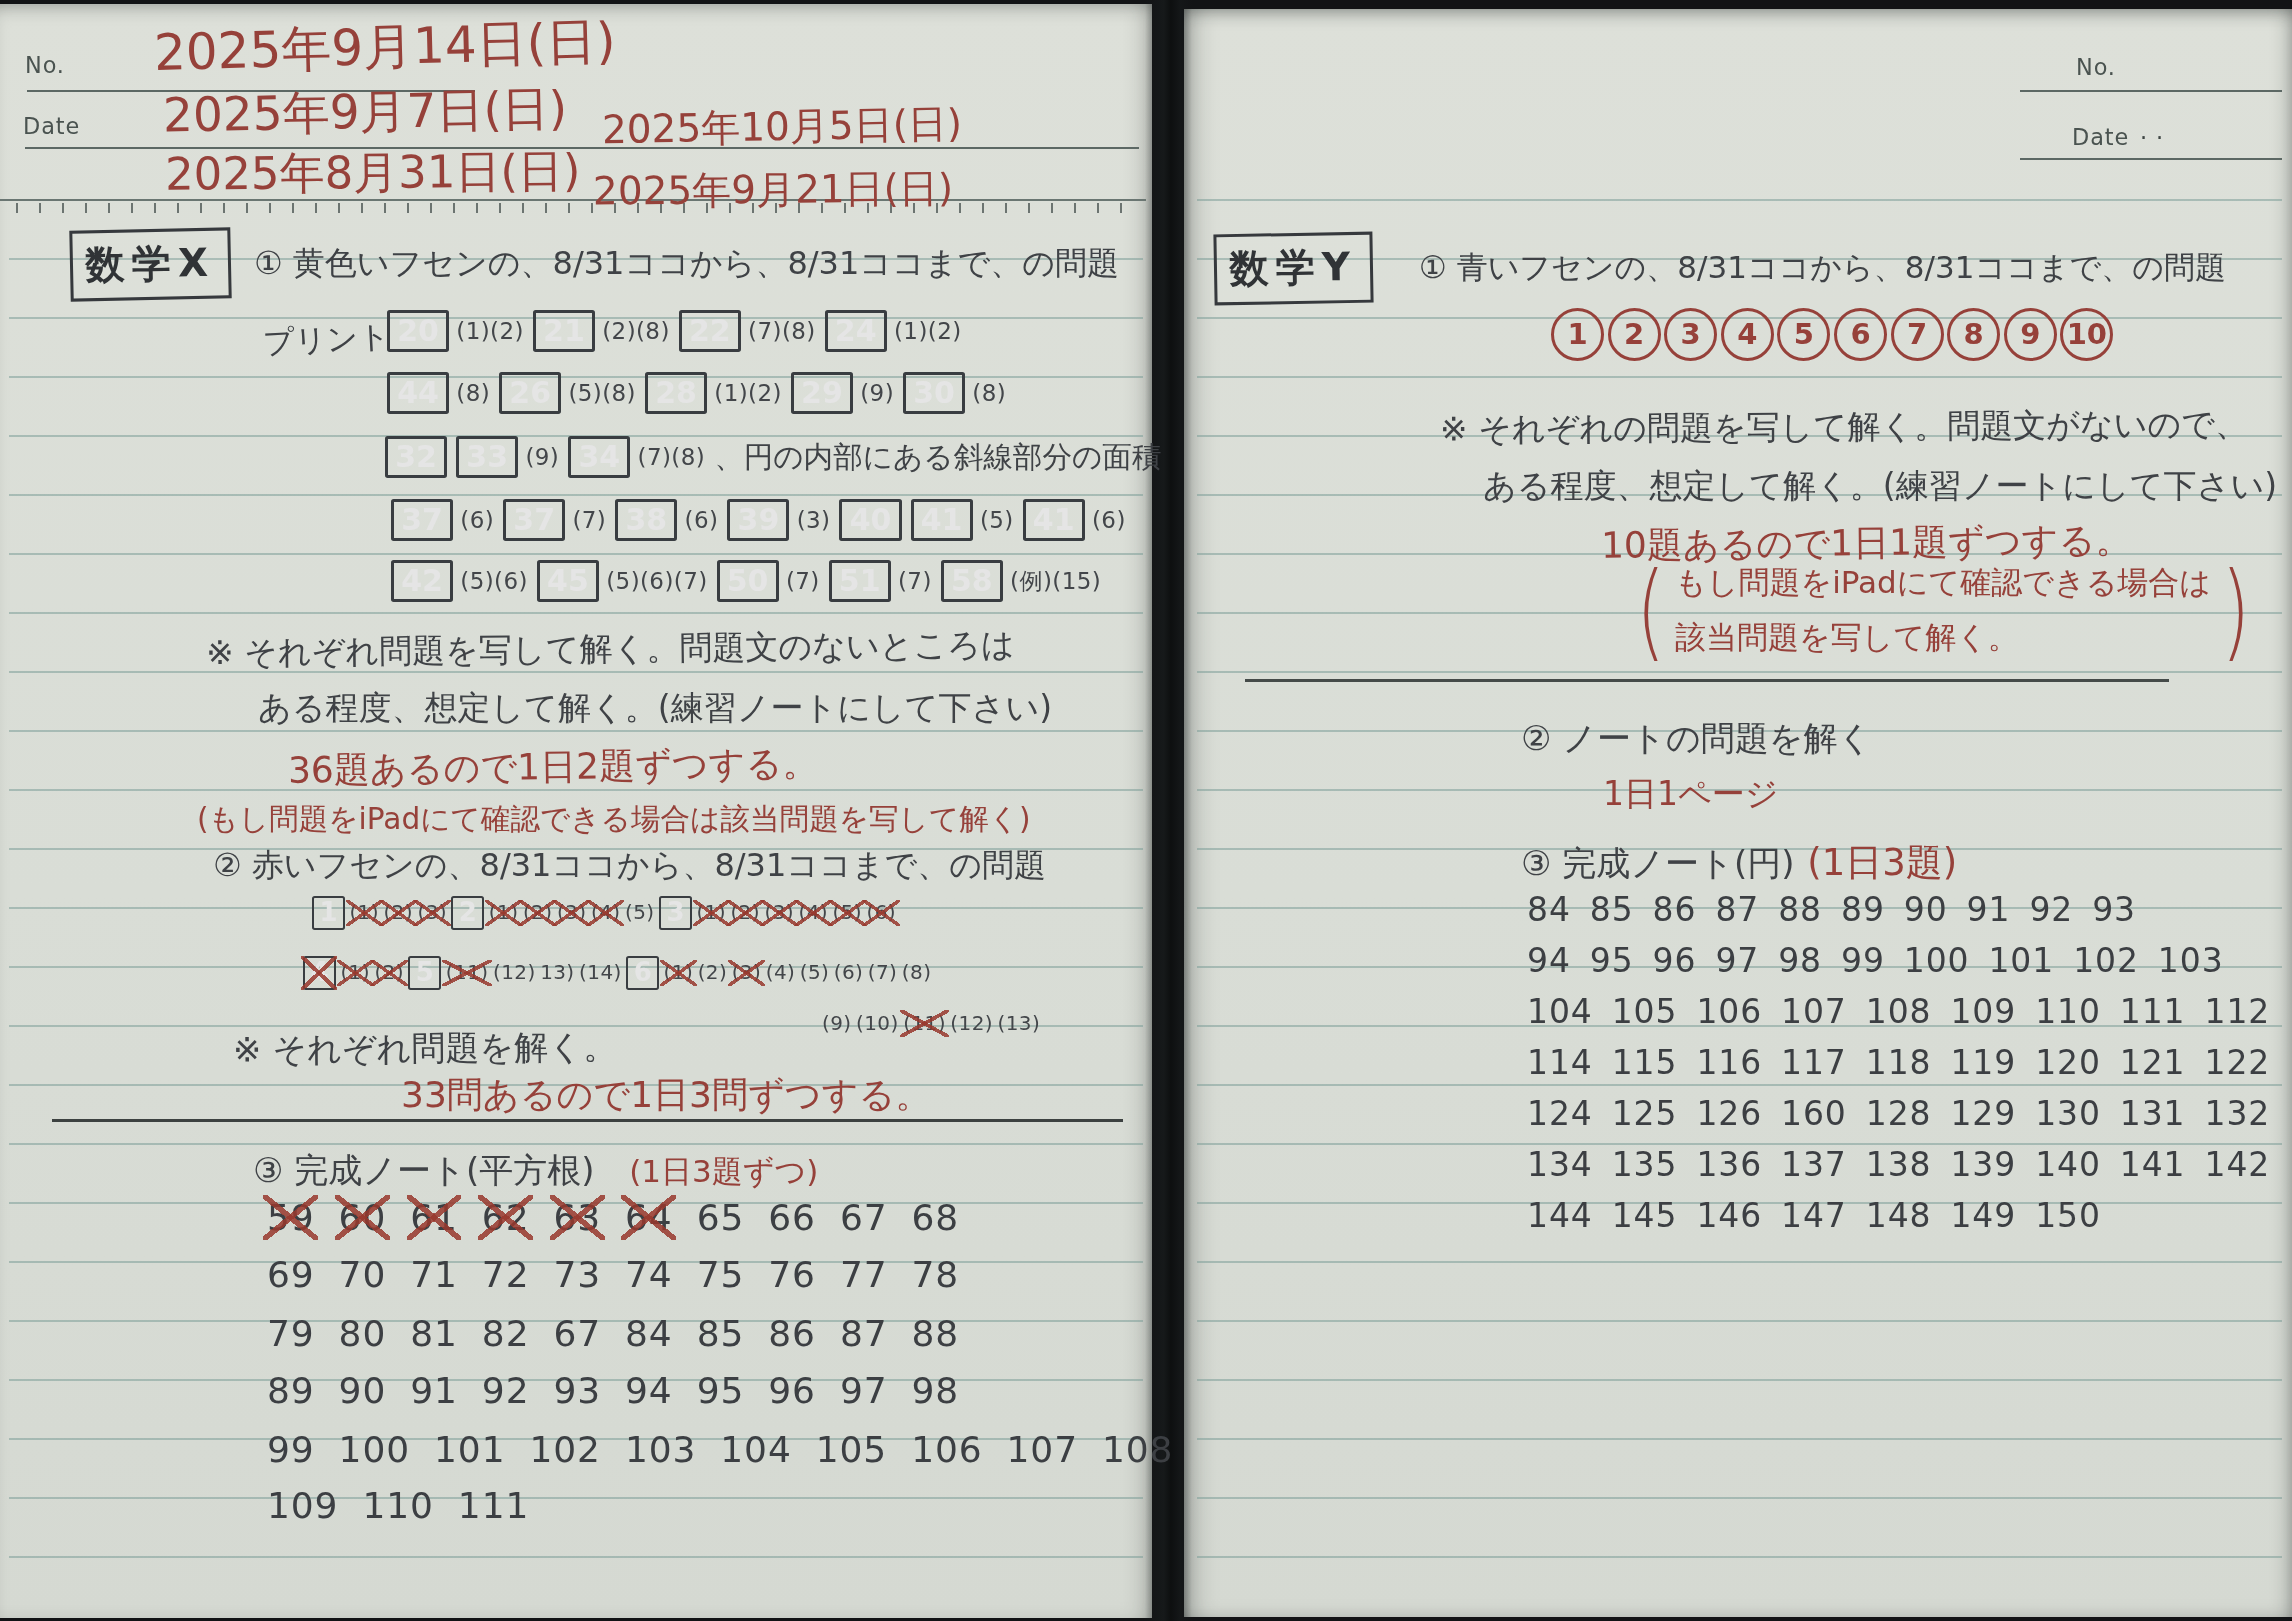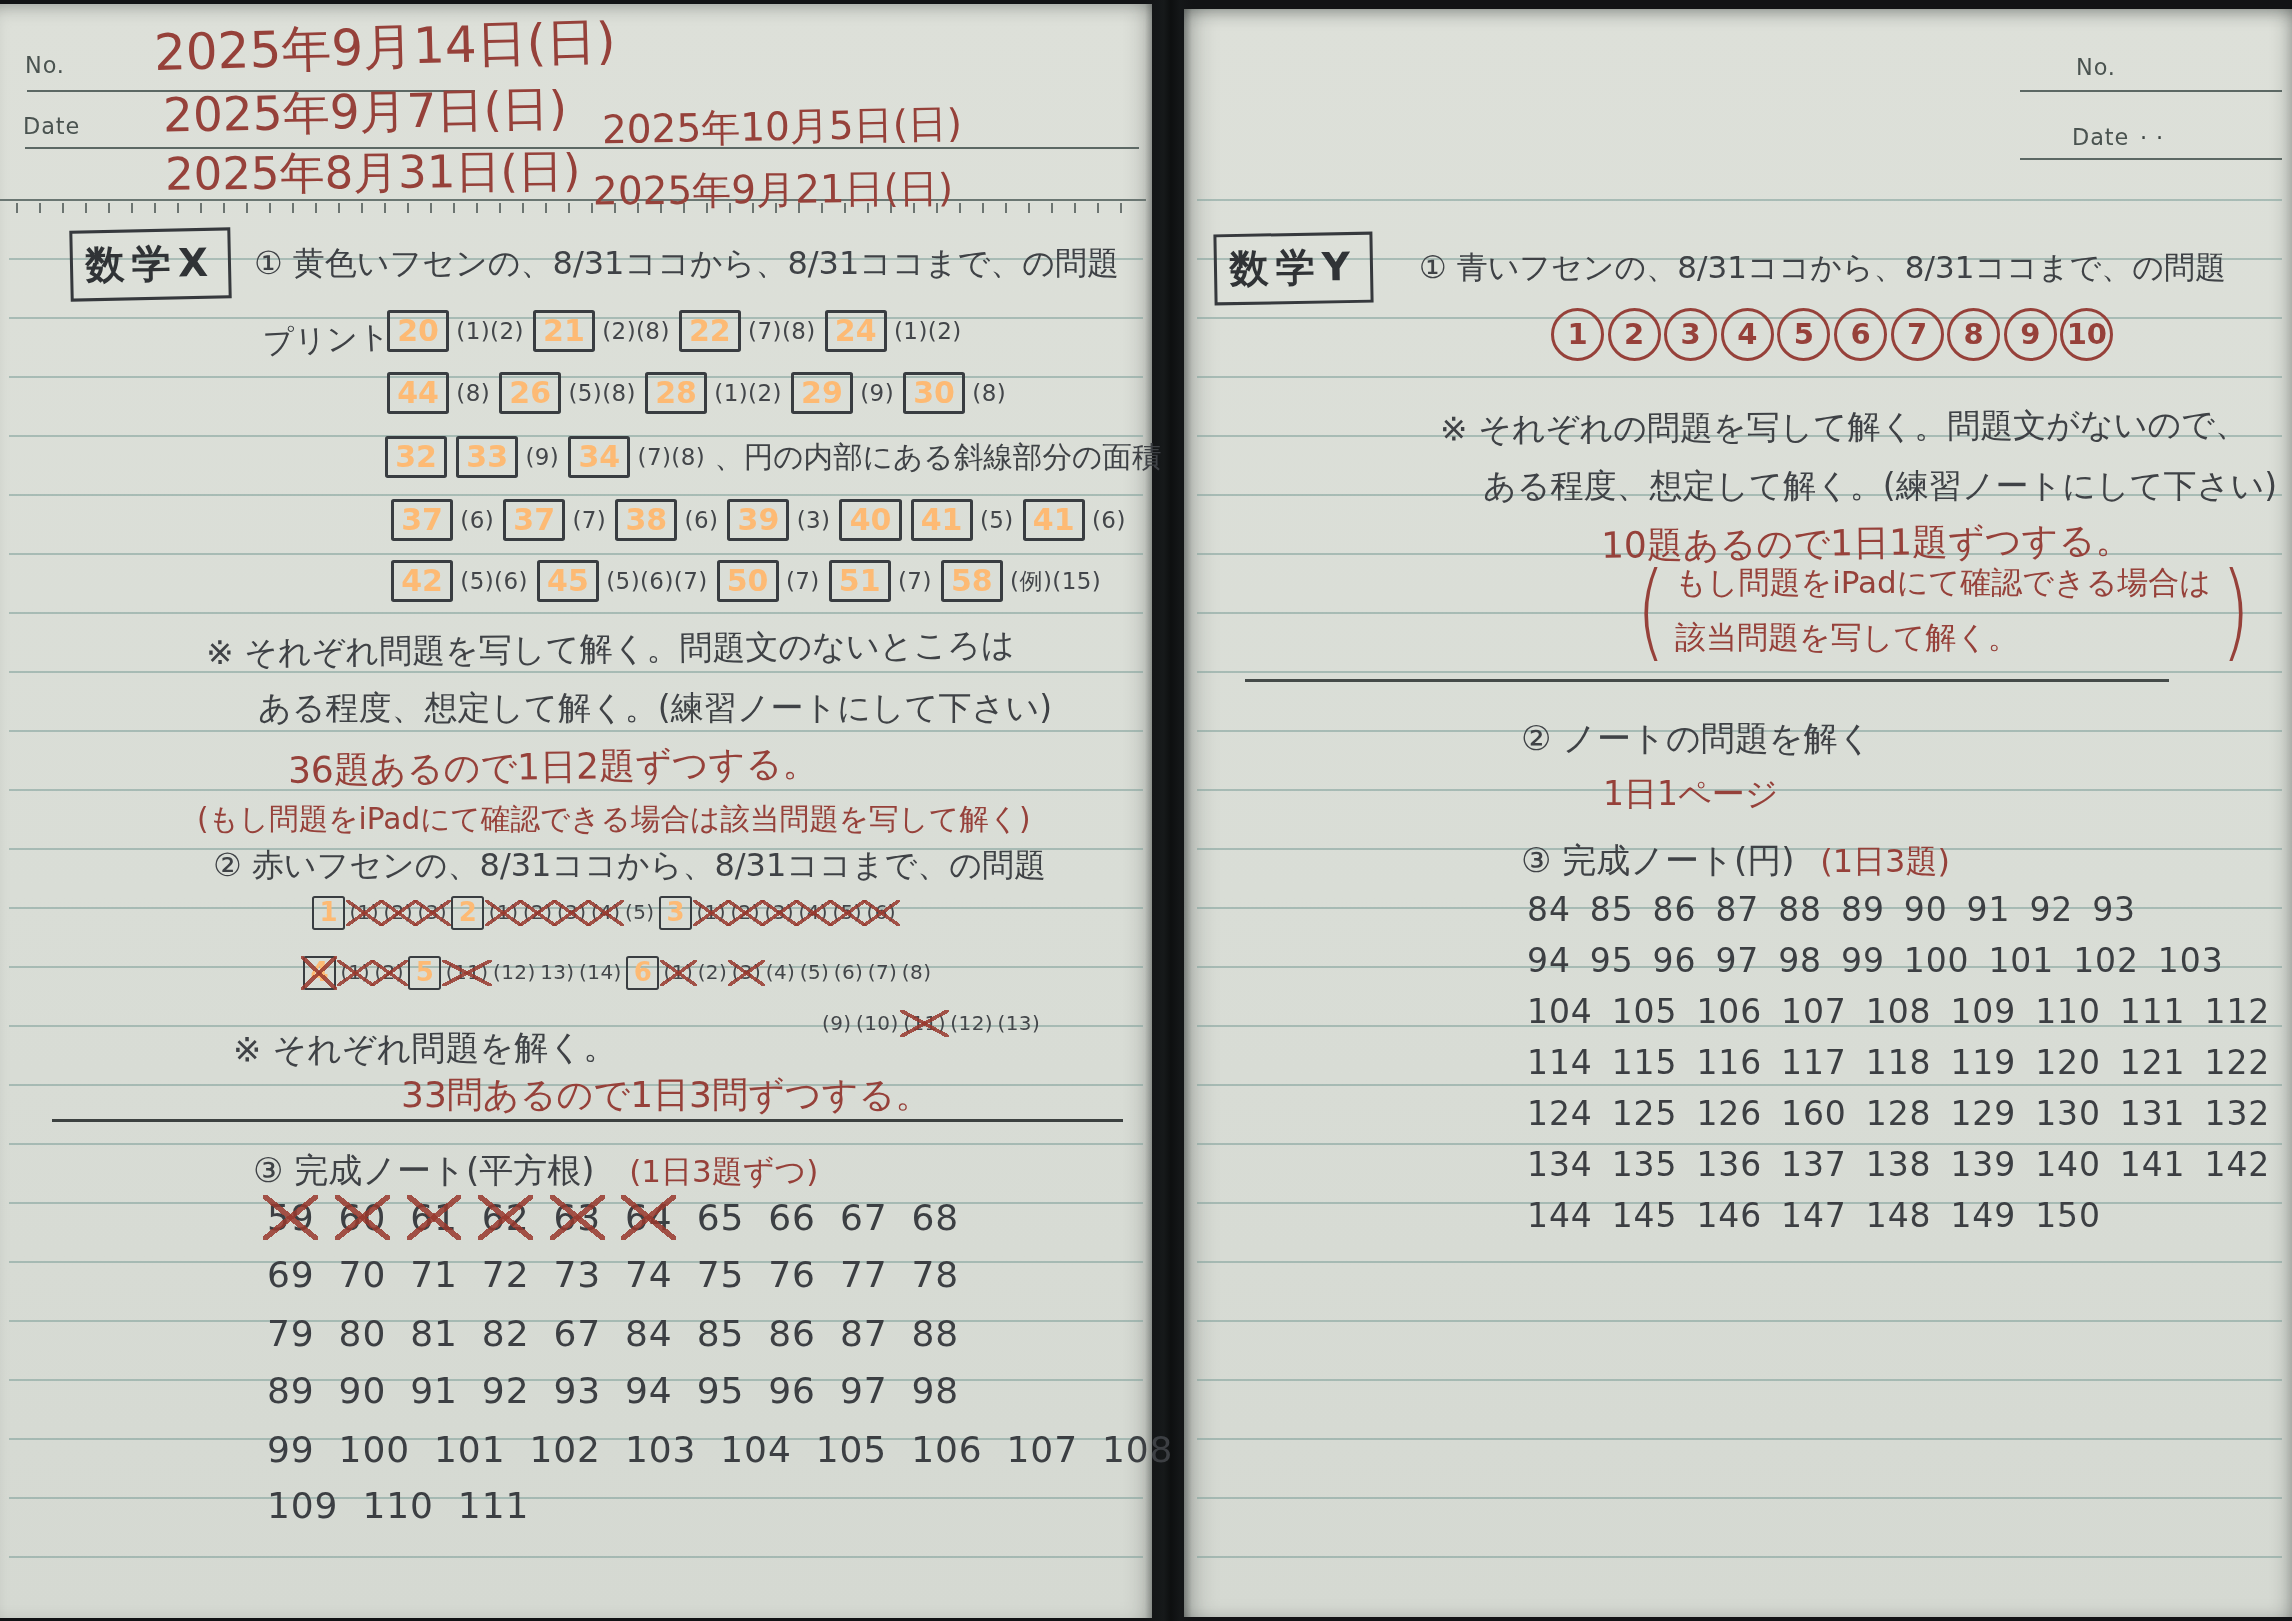--- a/index.html
+++ b/index.html
@@ -17,21 +17,21 @@
   .rules{position:absolute;pointer-events:none;
     background:repeating-linear-gradient(to bottom,rgba(125,158,152,.55) 0 2.1px,transparent 2.1px 59px);}
   .hline{position:absolute;background:#5c6864;height:2.3px;}
   .ticks{position:absolute;height:9.9px;
     background:repeating-linear-gradient(to right,rgba(70,80,78,.75) 0 2px,transparent 2px 23px);}
   .printed{position:absolute;color:#4a5350;font-size:22.4px;letter-spacing:0.9px}
   .hw{position:absolute;white-space:nowrap;color:#3f4246}
   .red{color:#96413a}
   .row{position:absolute;display:flex;align-items:center;white-space:nowrap;gap:9px}
   .tok{display:inline-block;position:relative;line-height:1.15}
-  .tok.box{border:3.1px solid #393d41;border-radius:2.7px;padding:0.9px 7.2px;font-size:30px;font-weight:600;color:#fdba74}
+  .tok.box{border:3.1px solid #393d41;border-radius:2.7px;padding:0.9px 7.2px;font-size:30px;font-weight:600;color:#e5e5e5}
   .tok.sub{font-size:23px;letter-spacing:0.4px;margin-left:-1.8px;color:#43464a}
   .tok.txt{font-size:29.6px;color:#3f4246}
   .tok.num{font-size:inherit;color:#3c3f43}
   .row.grid{gap:24px;font-size:36px;letter-spacing:0.9px}
   .row.grid-r{gap:19px;font-size:33px;letter-spacing:0.9px}
   .row.small{gap:4.5px}
   .row.small .tok.box{font-size:26px;border-width:2.7px;padding:0 5.4px}
   .row.small .tok.sub{font-size:20px;margin-left:0}
   .tok.circ{width:47px;height:47px;border:3.1px solid #96413a;border-radius:50%;color:#96413a;
     display:inline-flex;align-items:center;justify-content:center;font-size:29px;font-weight:600;margin-right:-3.6px}
@@ -292,21 +292,21 @@
   <span class="bigparen">)</span>
 </div>
 
 <div class="hline" style="left:1245px;top:679px;width:924px;height:3.1px;background:#454b49"></div>
 
 <div class="hw" style="left:1521px;top:716px;font-size:34px">② ノートの問題を解く</div>
 <div class="hw red" style="left:1603px;top:772px;font-size:33px">1日1ページ</div>
 
 <div class="hw" style="left:1521px;top:838px;font-size:34px">
   <span>③ 完成ノート(円)</span>
-  <span class="red" style="margin-left:15px;font-size:32px">(1日3題)</span>
+  <span class="red" style="margin-left:2px;font-size:37px">(1日3題)</span>
 </div>
 
 <div class="row grid-r" style="left:1527px;top:891px">
     <span class="tok num">84</span>
     <span class="tok num">85</span>
     <span class="tok num">86</span>
     <span class="tok num">87</span>
     <span class="tok num">88</span>
     <span class="tok num">89</span>
     <span class="tok num">90</span>

